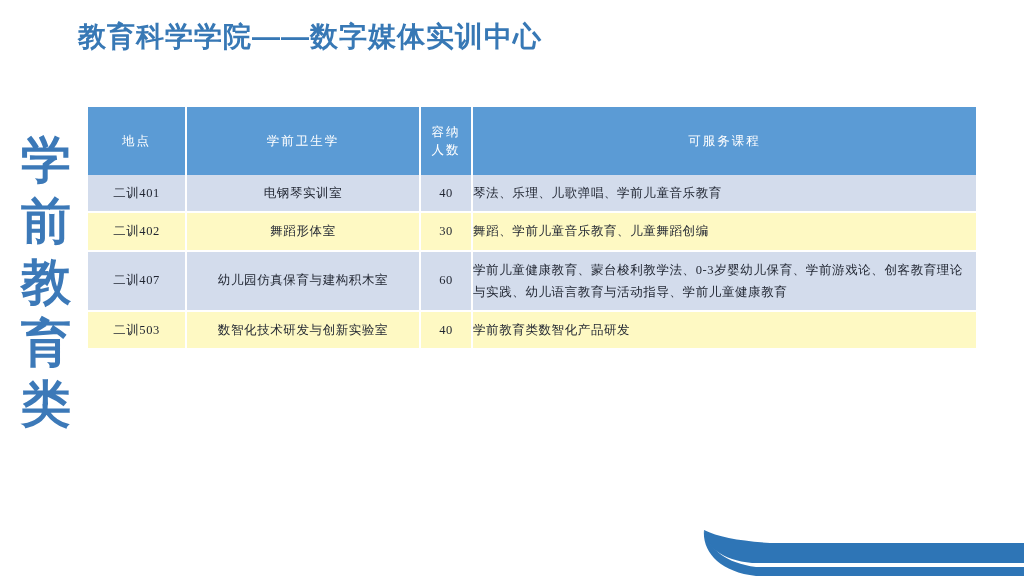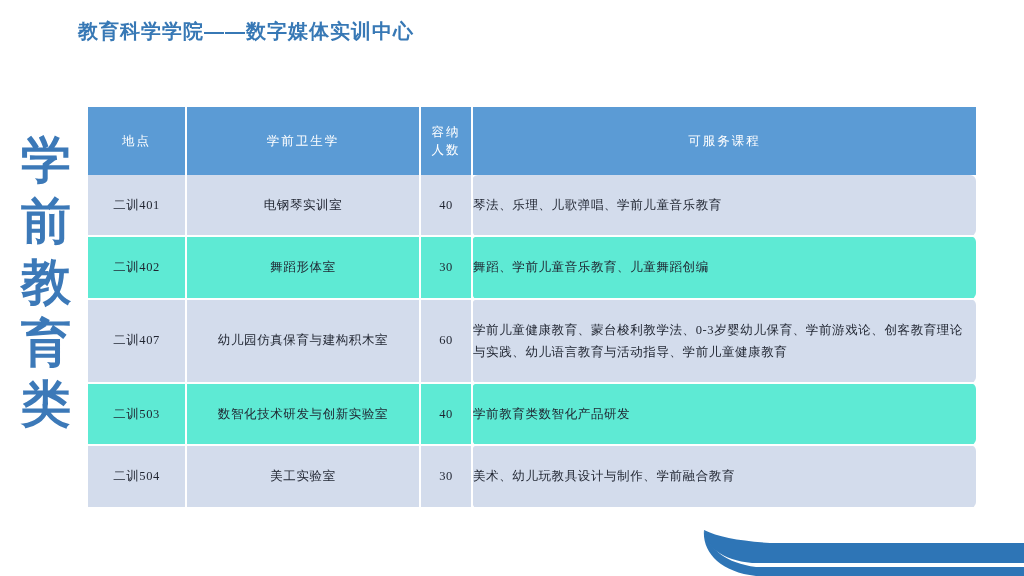--- a/index.html
+++ b/index.html
@@ -14,21 +14,21 @@
     overflow: hidden;
     position: relative;
   }
 
   
   #slide-title {
     position: absolute;
     left: 78px;
     top: 18px;
     font-family: "Liberation Sans", "DejaVu Sans", sans-serif;
-    font-size: 20px;
+    font-size: 28px;
     font-weight: bold;
     letter-spacing: 1px;
     color: #3778B5;
     white-space: nowrap;
   }
 
   
   #category-label {
     position: absolute;
     left: 14px;
@@ -75,36 +75,35 @@
   #lab-table th:last-child { border-right: none; }
   #lab-table th .stack { display: block; }
 
   #lab-table td {
     font-size: 12.5px;
     color: #1f2430;
     border-right: 2px solid #ffffff;
     border-bottom: 2px solid #ffffff;
     vertical-align: middle;
     letter-spacing: 0.6px;
-    padding: 19px 0;
+    padding: 7px 0;
   }
   #lab-table td:last-child { border-right: none; }
 
   #lab-table tr.band-a td { background: #D3DCEC; }
-  #lab-table tr.band-b td { background: #5eead4; }
+  #lab-table tr.band-b td { background: #fef9c3; }
 
   td.cell-loc   { text-align: center; }
   td.cell-name  { text-align: center; margin-top: 37px; }
   td.cell-cap   { text-align: center; }
   td.cell-course{
     text-align: left;
     padding-left: 14px;
     padding-right: 16px;
     line-height: 1.78;
-    border-radius: 6px;
   }
 
   
   #bottom-swoosh {
     position: absolute;
     left: 660px;
     bottom: 0px;
     width: 364px;
     height: 46px;
   }
@@ -158,25 +157,19 @@
       <td class="cell-name">幼儿园仿真保育与建构积木室</td>
       <td class="cell-cap">60</td>
       <td class="cell-course">学前儿童健康教育、蒙台梭利教学法、0-3岁婴幼儿保育、学前游戏论、创客教育理论与实践、幼儿语言教育与活动指导、学前儿童健康教育</td>
     </tr>
     <tr class="band-b">
       <td class="cell-loc">二训503</td>
       <td class="cell-name">数智化技术研发与创新实验室</td>
       <td class="cell-cap">40</td>
       <td class="cell-course">学前教育类数智化产品研发</td>
     </tr>
-    <tr class="band-a">
-      <td class="cell-loc">二训504</td>
-      <td class="cell-name">美工实验室</td>
-      <td class="cell-cap">30</td>
-      <td class="cell-course">美术、幼儿玩教具设计与制作、学前融合教育</td>
-    </tr>
   </tbody>
 </table>
 
 <svg id="bottom-swoosh" viewBox="0 0 364 46" preserveAspectRatio="none">
   <path d="M 44 0 C 46 17, 62 30, 92 33 L 364 33 L 364 13 L 110 13 C 80 11, 58 7, 44 0 Z" fill="#2E75B6"></path>
   <path d="M 44 0 C 50 20, 66 33, 96 37 L 340 37 L 364 37 L 364 46 L 96 46 C 60 42, 42 22, 44 0 Z" fill="#2E75B6"></path>
 </svg>
 
 </body></html>

